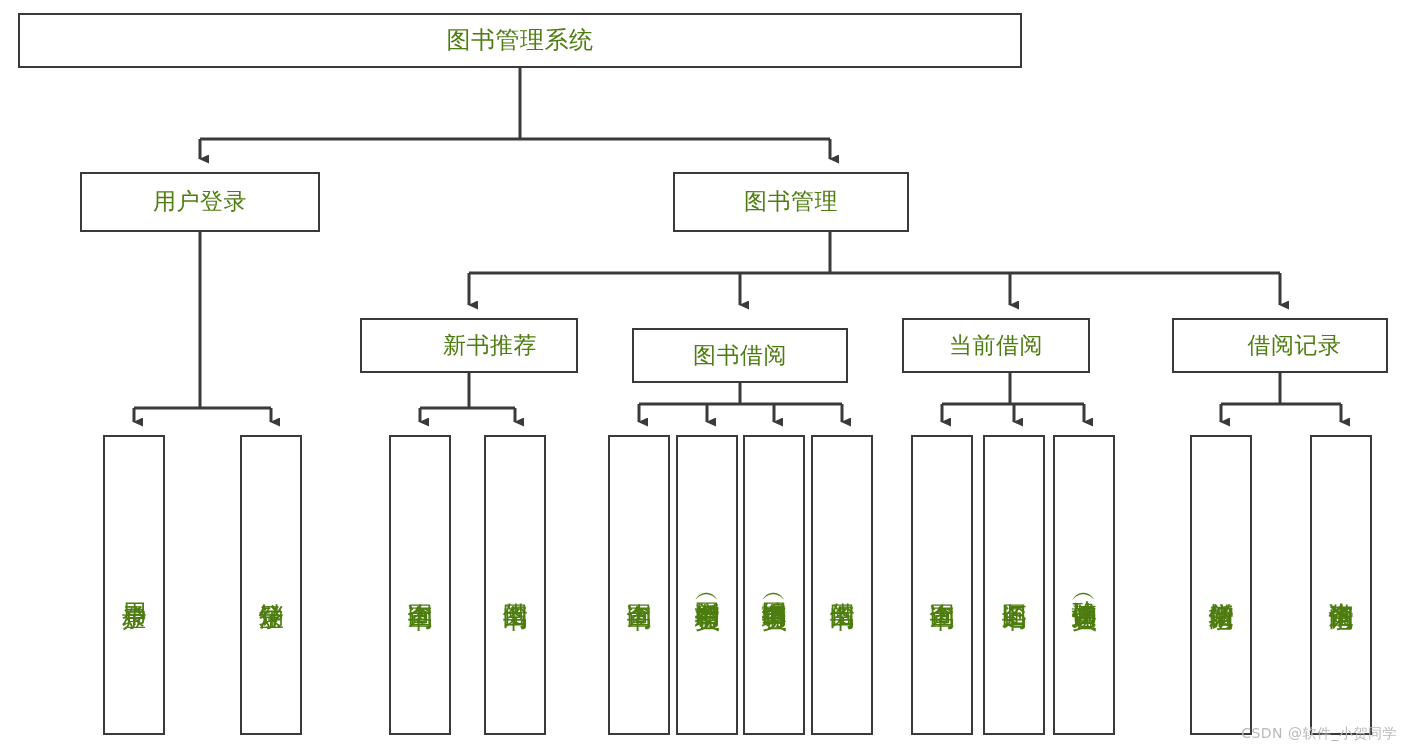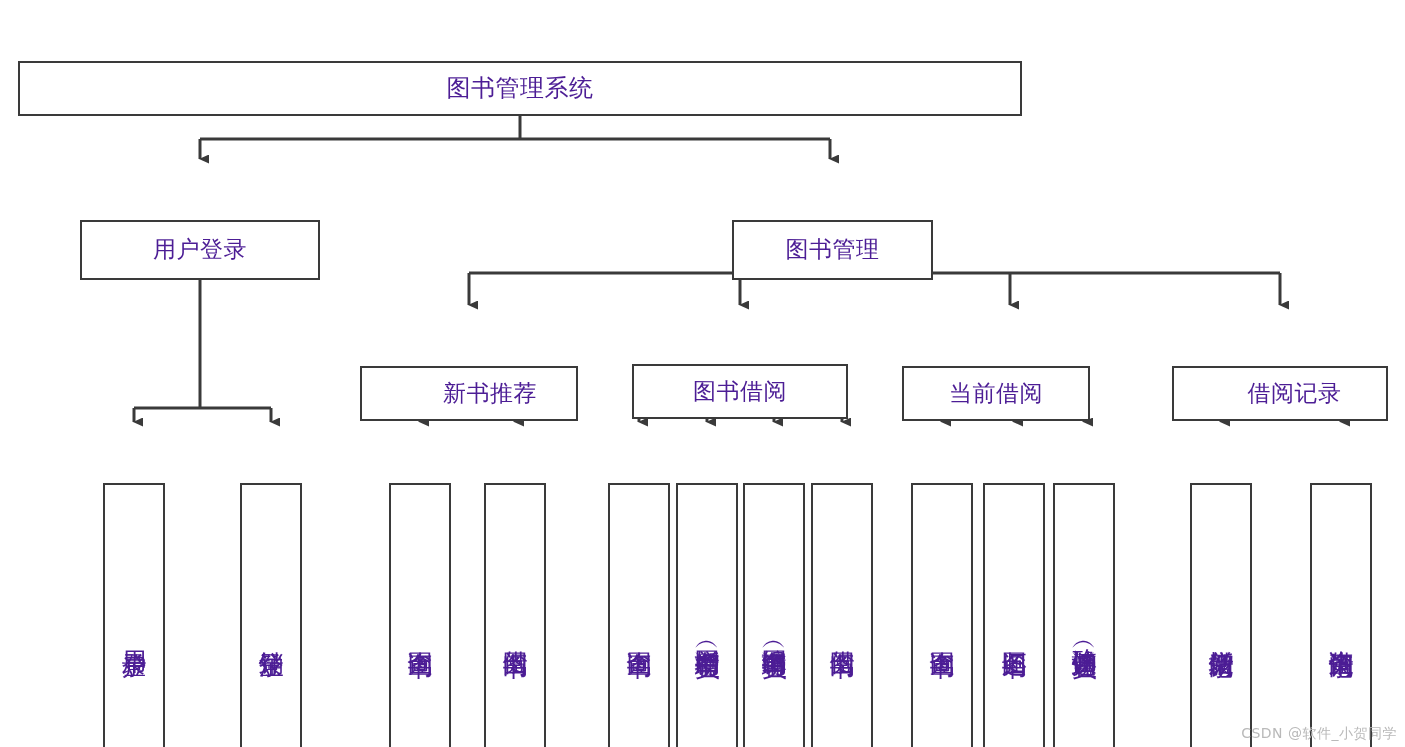--- a/index.html
+++ b/index.html
@@ -27,22 +27,21 @@
     pointer-events: none;
   }
   .node {
     position: absolute;
     box-sizing: border-box;
     border: 2.5px solid #3a3a3a;
     background: #ffffff;
     display: flex;
     align-items: center;
     justify-content: center;
-    color: #4c1d95;
-    margin-top: 48px;
+    color: #4d7c0f;
   }
   .node-h {
     font-size: 23px;
     line-height: 1.2;
     letter-spacing: 0.5px;
     white-space: nowrap;
   }
   .node-root {
     font-size: 24px;
   }
@@ -117,29 +116,29 @@
         <path d="M1341,404 L1341,422" marker-end="url(#arrowhead)"></path>
       </g>
   </svg>
 
   <div class="node node-h node-root" id="node-root" style="left: 18px; top: 13px; width: 1004px; height: 55px;">图书管理系统</div>
 
   <div id="level2-container">
       <div class="node node-h" style="left: 80px; top: 172px; width: 240px; height: 60px;">
         <span>用户登录</span>
       </div>
-      <div class="node node-h" style="left: 732px; top: 172px; width: 201px; height: 60px;">
+      <div class="node node-h" style="left: 673px; top: 172px; width: 236px; height: 60px;">
         <span>图书管理</span>
       </div>
     </div>
   <div id="level3-container">
       <div class="node node-h" style="left: 360px; top: 318px; width: 218px; height: 55px; padding-left: 42px;">
         <span>新书推荐</span>
       </div>
-      <div class="node node-h" style="left: 632px; top: 316px; width: 216px; height: 55px;">
+      <div class="node node-h" style="left: 632px; top: 328px; width: 216px; height: 55px;">
         <span>图书借阅</span>
       </div>
       <div class="node node-h" style="left: 902px; top: 318px; width: 188px; height: 55px;">
         <span>当前借阅</span>
       </div>
       <div class="node node-h" style="left: 1172px; top: 318px; width: 216px; height: 55px; padding-left: 29px;">
         <span>借阅记录</span>
       </div>
     </div>
   <div id="leaf-container">

